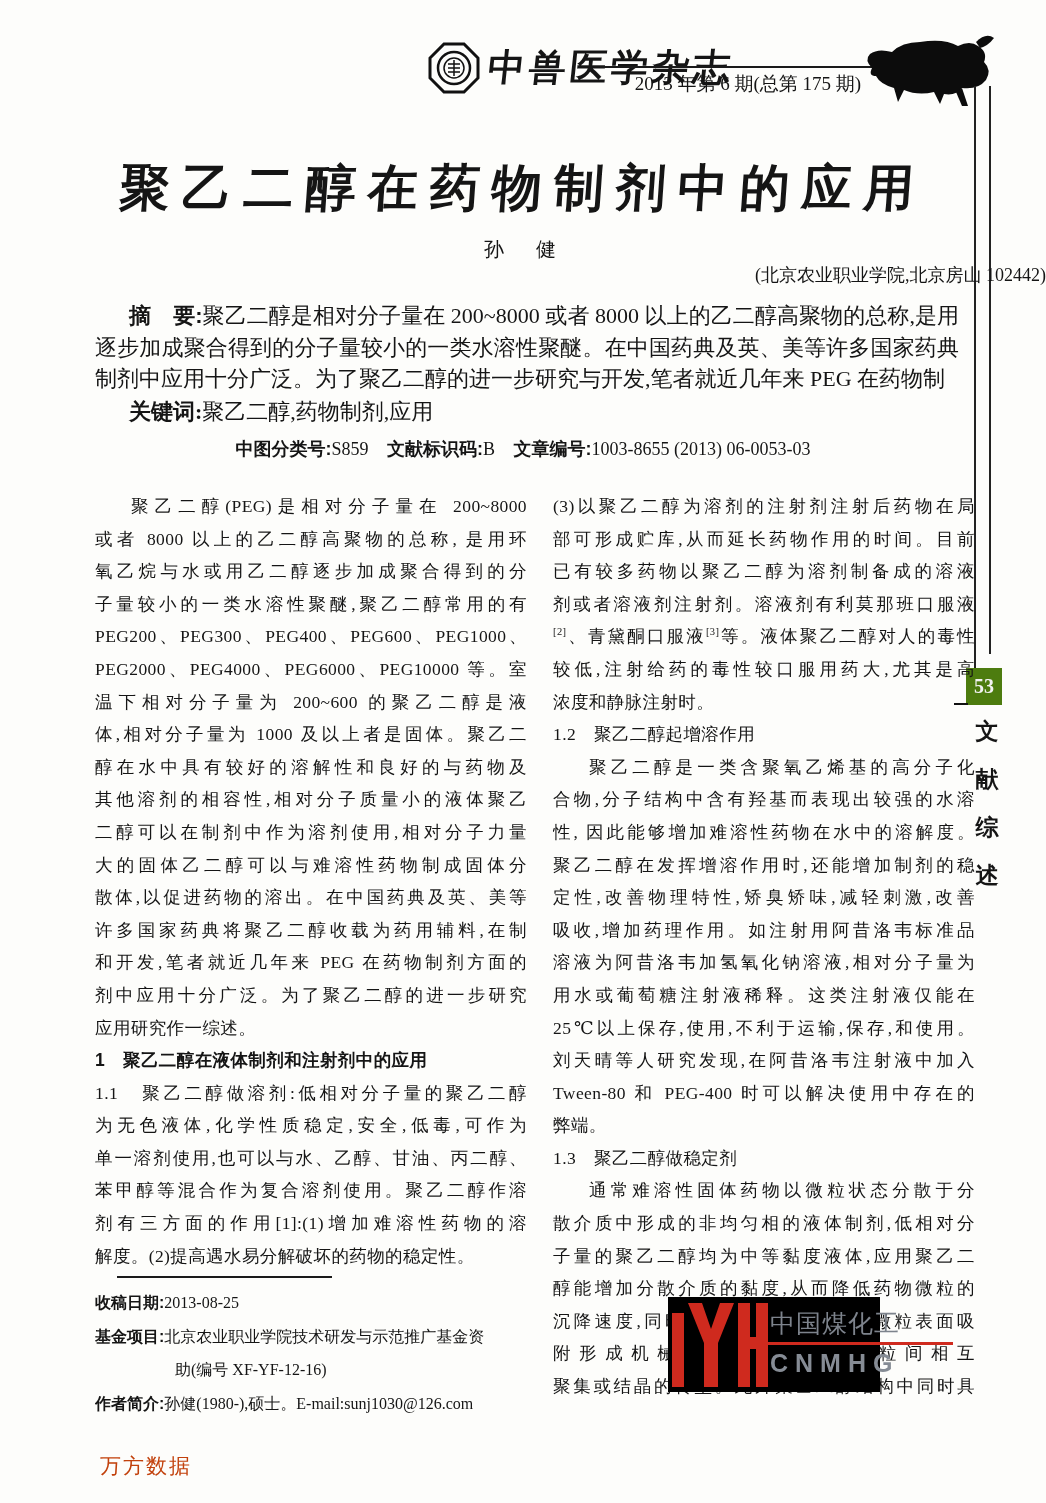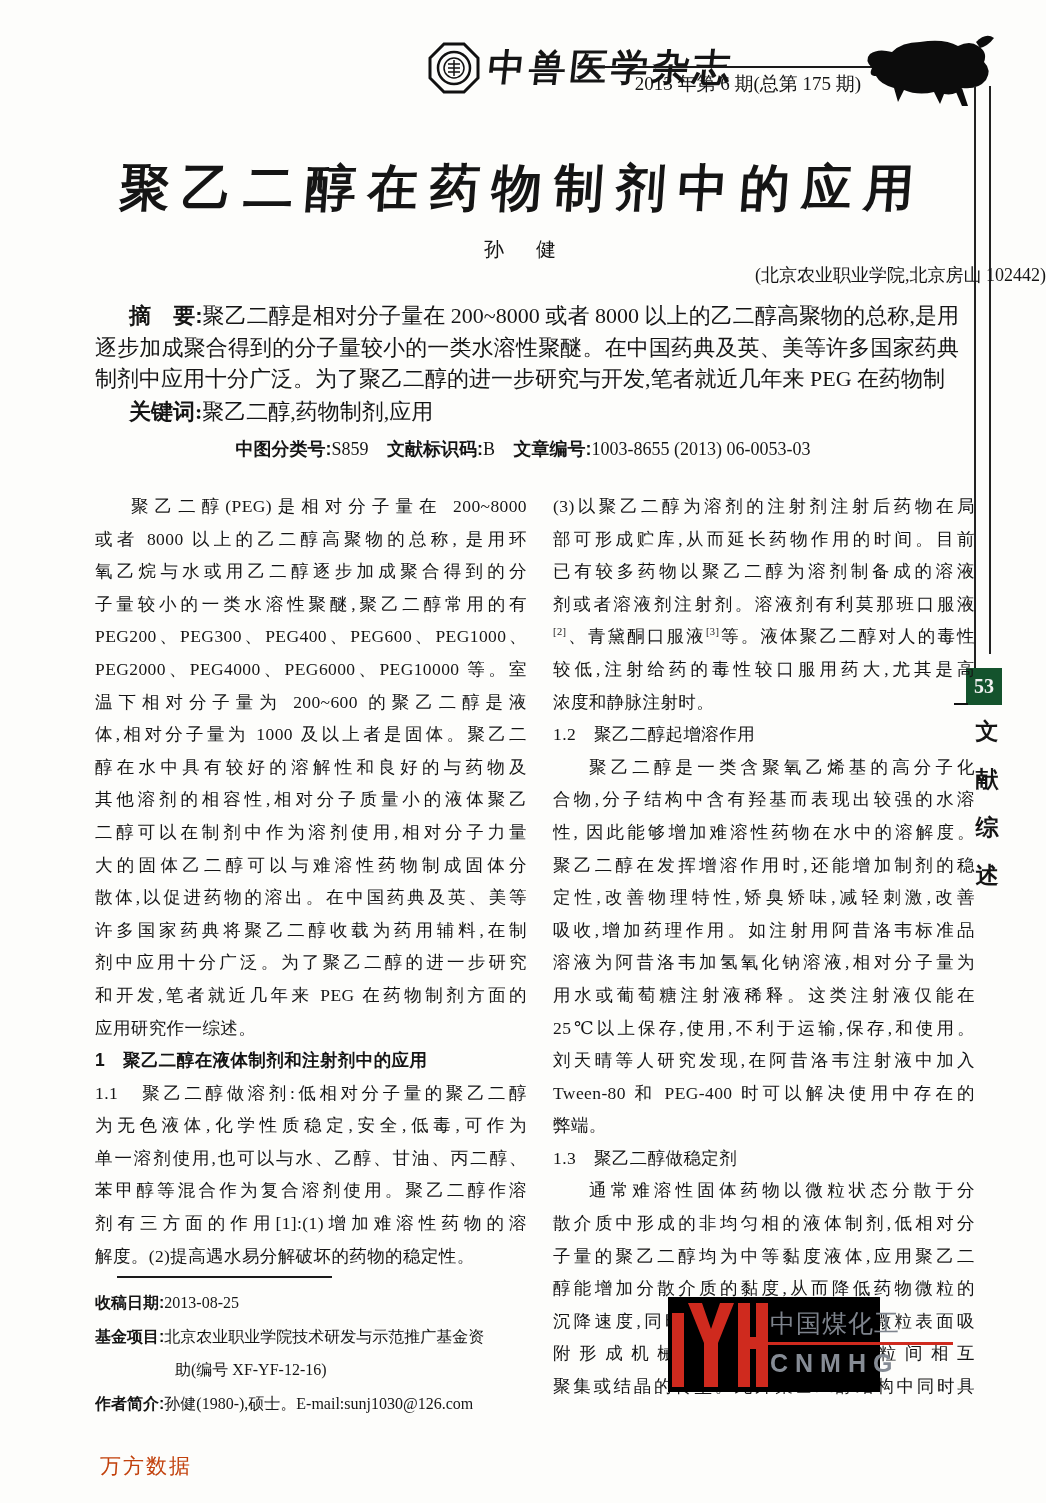--- a/index.html
+++ b/index.html
@@ -11,21 +11,21 @@
   .seal{width:52px;height:52px;}
   .journal-name{font-size:37px;font-weight:bold;letter-spacing:4px;margin-left:8px;
                 transform:skewX(-6deg);font-family:"Liberation Serif",serif;}
   .issue-rule{position:absolute;left:600px;top:66px;width:293px;height:2px;background:#1a1a1a;}
   .issue-info{position:absolute;left:608px;top:71px;width:280px;text-align:center;font-size:19px;}
   .cattle{position:absolute;left:858px;top:30px;}
 
   
   .vline-outer{position:absolute;left:974px;top:86px;width:2px;height:582px;background:#222;}
   .vline-inner{position:absolute;left:989px;top:86px;width:2px;height:568px;background:#222;}
-  .pagebox{position:absolute;left:966px;top:668px;width:36px;height:37px;background:#14532d;
+  .pagebox{position:absolute;left:966px;top:668px;width:36px;height:37px;background:#4d7c0f;
            color:#f2f2f2;font-size:20px;font-weight:bold;text-align:center;line-height:37px;}
   .pagebox-tick{position:absolute;left:954px;top:703px;width:14px;height:2px;background:#111;}
   .colcat{position:absolute;left:974px;top:716px;width:26px;text-align:center;}
   .colcat span{display:block;font-size:23px;font-weight:bold;margin-bottom:17px;}
 
   
   .title{position:absolute;left:0;top:155px;width:1046px;text-align:center;font-size:50px;
          font-weight:bold;letter-spacing:12px;transform:skewX(-4deg);}
   .author{position:absolute;left:0;top:236px;width:1046px;text-align:center;font-size:20px;letter-spacing:6px;}
   .affiliation{position:absolute;left:0;top:263px;width:1046px;text-align:right;font-size:18px;}
@@ -132,22 +132,22 @@
       <div class="cline">PEG200、PEG300、PEG400、PEG600、PEG1000、</div>
       <div class="cline">PEG2000、PEG4000、PEG6000、PEG10000 等。室</div>
       <div class="cline">温下相对分子量为 200~600 的聚乙二醇是液</div>
       <div class="cline">体,相对分子量为 1000 及以上者是固体。聚乙二</div>
       <div class="cline">醇在水中具有较好的溶解性和良好的与药物及</div>
       <div class="cline">其他溶剂的相容性,相对分子质量小的液体聚乙</div>
       <div class="cline">二醇可以在制剂中作为溶剂使用,相对分子力量</div>
       <div class="cline">大的固体乙二醇可以与难溶性药物制成固体分</div>
       <div class="cline">散体,以促进药物的溶出。在中国药典及英、美等</div>
       <div class="cline">许多国家药典将聚乙二醇收载为药用辅料,在制</div>
+      <div class="cline">和开发,笔者就近几年来 PEG 在药物制剂方面的</div>
       <div class="cline">剂中应用十分广泛。为了聚乙二醇的进一步研究</div>
-      <div class="cline">和开发,笔者就近几年来 PEG 在药物制剂方面的</div>
       <div class="cline end">应用研究作一综述。</div>
       <div class="cline h">1　聚乙二醇在液体制剂和注射剂中的应用</div>
       <div class="cline">1.1　聚乙二醇做溶剂:低相对分子量的聚乙二醇</div>
       <div class="cline">为无色液体,化学性质稳定,安全,低毒,可作为</div>
       <div class="cline">单一溶剂使用,也可以与水、乙醇、甘油、丙二醇、</div>
       <div class="cline">苯甲醇等混合作为复合溶剂使用。聚乙二醇作溶</div>
       <div class="cline">剂有三方面的作用[1]:(1)增加难溶性药物的溶</div>
       <div class="cline end">解度。(2)提高遇水易分解破坏的药物的稳定性。</div>
     </div>
   <div class="col col-right">

